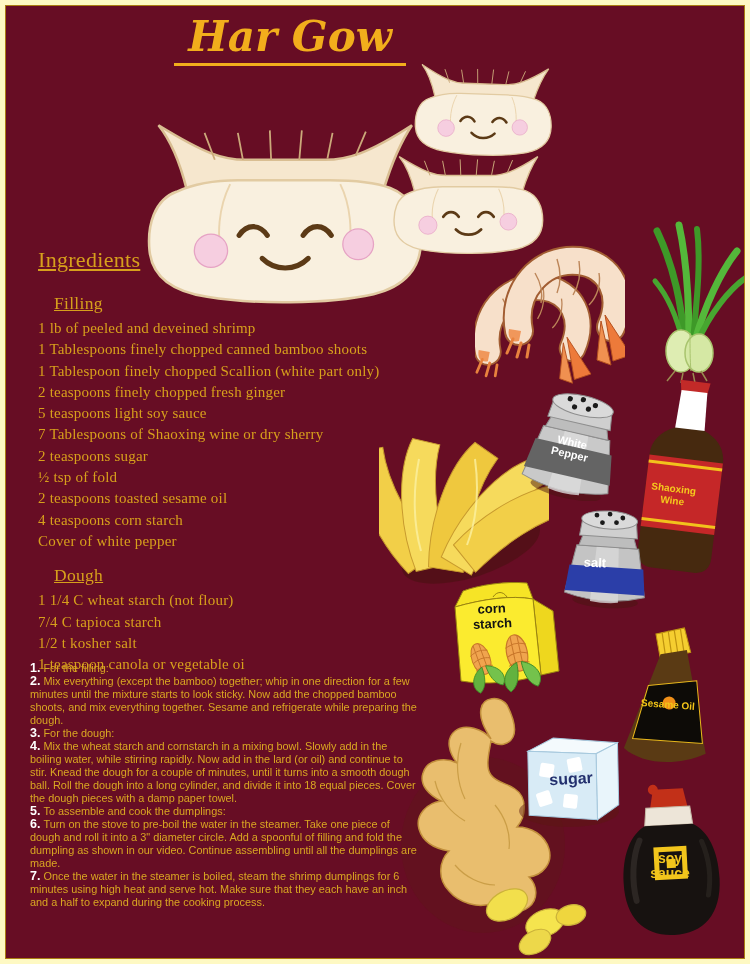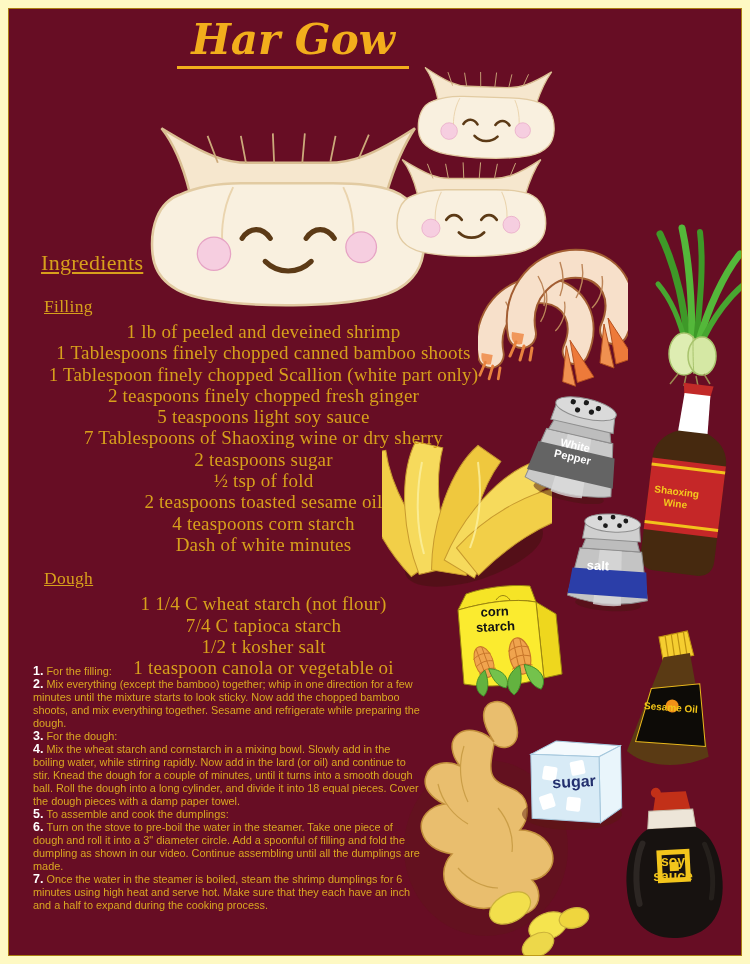--- a/index.html
+++ b/index.html
@@ -1,18 +1,18 @@
 <!DOCTYPE html>
 <html><head>
 <meta charset="utf-8">
 <style>
   html,body{margin:0;padding:0;background:#444;}
   .page{
     position:relative;width:750px;height:964px;box-sizing:border-box;
-    background:#670D24;border:8px solid #fef9c3;overflow:hidden;
+    background:#670D24;border:5px solid #fef9c3;overflow:hidden;
     font-family:"Liberation Serif",serif;
   }
   .page::after{
     content:"";position:absolute;inset:0;border:1px solid #B6920F;
     pointer-events:none;opacity:.85;
   }
   .ill{position:absolute;}
   .title{
     position:absolute;left:130px;top:10px;width:310px;text-align:center;
   }
@@ -22,25 +22,25 @@
     border-bottom:3px solid #F2AE1C;padding:0 14px 4px 14px;line-height:1.05;
   }
   .ingredients{
     position:absolute;left:33px;top:242px;width:445px;color:#D7A01C;
   }
   .ingredients h2{
     font-size:22px;font-weight:normal;margin:0 0 20px 0;
     text-decoration:underline;letter-spacing:.3px;
   }
   .ingredients h3{
-    font-size:17.5px;font-weight:normal;margin:0 0 4px 3px;
+    font-size:17.5px;font-weight:normal;margin:0 0 4px 16px;
     text-decoration:underline;letter-spacing:.3px;
   }
   .ingredients h3.dough{margin-top:13px;}
-  .ing-list div{font-size:19px;line-height:21.3px;letter-spacing:.2px;text-align:center;}
+  .ing-list div{font-size:15px;line-height:21.3px;letter-spacing:.2px;}
   .instructions{
     position:absolute;left:25px;top:657px;width:390px;
     font-family:"Liberation Sans",sans-serif;font-size:10.9px;
     line-height:13px;color:#D9A722;
   }
   .instructions p{margin:0;}
   .instructions .num{
     color:#FFFFFF;font-weight:bold;font-size:12.5px;margin-right:3px;
   }
   .ill-label{
@@ -241,21 +241,21 @@
       <div>1 lb of peeled and deveined shrimp</div>
       <div>1 Tablespoons finely chopped canned bamboo shoots</div>
       <div>1 Tablespoon finely chopped Scallion (white part only)</div>
       <div>2 teaspoons finely chopped fresh ginger</div>
       <div>5 teaspoons light soy sauce</div>
       <div>7 Tablespoons of Shaoxing wine or dry sherry</div>
       <div>2 teaspoons sugar</div>
       <div>½ tsp of fold</div>
       <div>2 teaspoons toasted sesame oil</div>
       <div>4 teaspoons corn starch</div>
-      <div>Dash of white minutes</div>
+      <div>Cover of white pepper</div>
     </div>
     <h3 class="dough">Dough</h3>
     <div class="ing-list">
       <div>1 1/4 C wheat starch (not flour)</div>
       <div>7/4 C tapioca starch</div>
       <div>1/2 t kosher salt</div>
       <div>1 teaspoon canola or vegetable oi</div>
     </div>
   </div>
 

